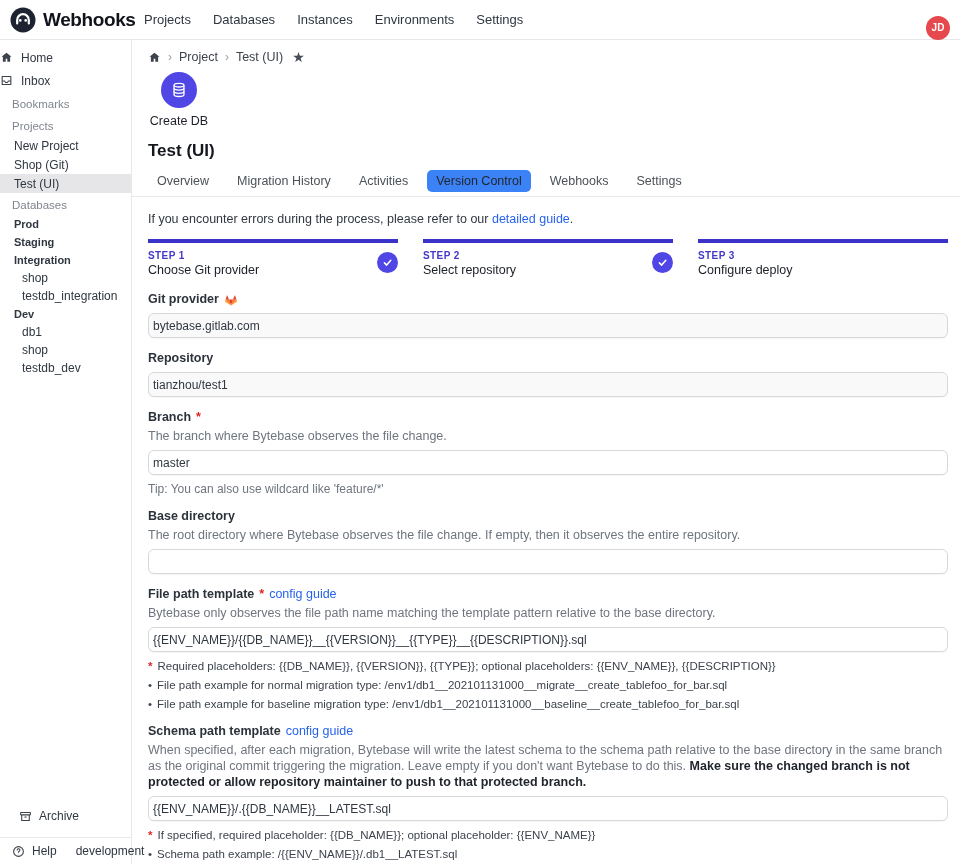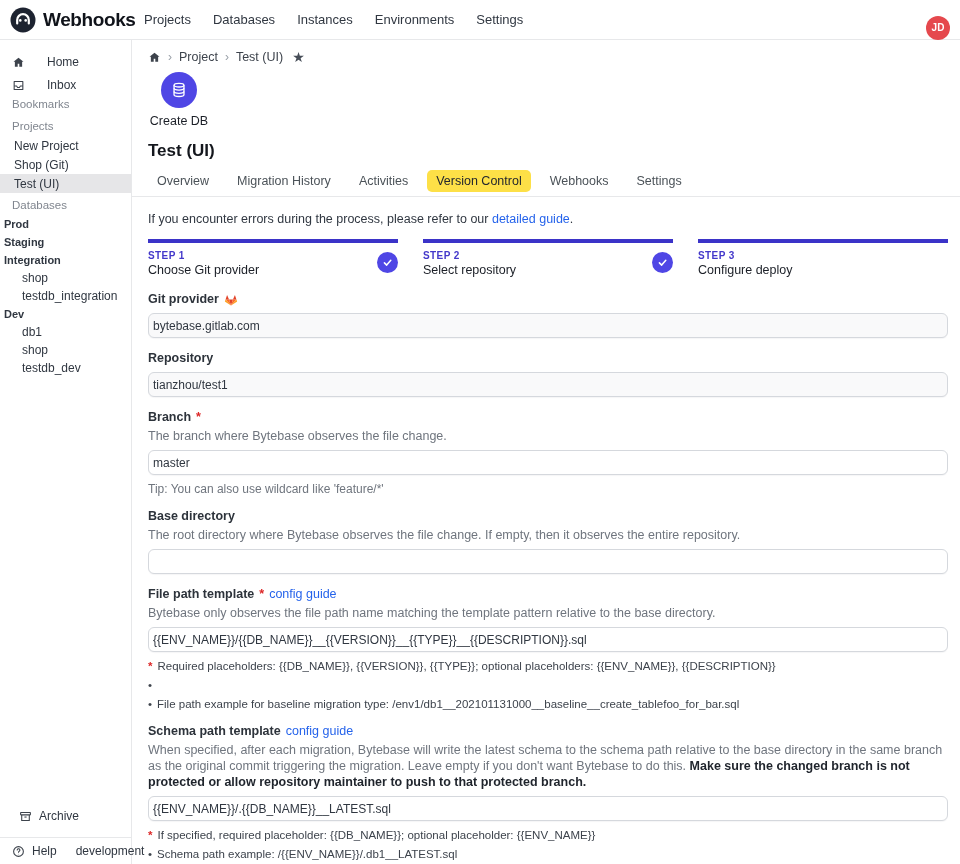--- a/index.html
+++ b/index.html
@@ -19,27 +19,27 @@
 .brand-text{font-size:19px;font-weight:800;letter-spacing:-0.4px;color:#10131a;}
 .nav-links{display:flex;gap:22px;margin-left:10px;}
 .nav-link{font-size:13px;color:#303741;cursor:pointer;white-space:nowrap;}
 .nav-spacer{flex:1}
 .avatar{width:24px;height:24px;border-radius:50%;background:var(--avatar);color:#fff;font-size:10px;font-weight:700;display:flex;align-items:center;justify-content:center;cursor:pointer;margin-top:16px;}
 
 
 .shell{flex:1;display:flex;min-height:0;}
 .sidebar{width:132px;flex:none;border-right:1px solid var(--border);display:flex;flex-direction:column;padding-top:6px;font-size:12px;color:#303741;}
 .side-list{flex:1;overflow:hidden;}
-.side-nav{display:flex;align-items:flex-end;gap:22px;height:23px;padding-left:12px;cursor:pointer;}
+.side-nav{display:flex;align-items:center;gap:8px;height:23px;cursor:pointer;}
 .sicon{width:13px;height:13px;color:#3d434c;display:inline-flex;flex:none;}
 .sicon svg{width:13px;height:13px;}
 .side-section{height:20px;display:flex;align-items:center;padding-left:12px;color:#80868f;font-size:11.5px;margin-top:2px;}
 .side-link{height:19px;display:flex;align-items:center;padding-left:14px;cursor:pointer;}
 .side-link.selected{background:#e6e6e8;}
-.side-env{height:18px;display:flex;align-items:center;padding-left:4px;font-weight:700;font-size:11px;cursor:pointer;}
+.side-env{height:18px;display:flex;align-items:center;padding-left:14px;font-weight:700;font-size:11px;cursor:pointer;}
 .side-db{height:18px;display:flex;align-items:center;padding-left:22px;cursor:pointer;}
 .side-bottom{flex:none;}
 .archive-row{display:flex;align-items:center;gap:7px;height:26px;padding-left:19px;cursor:pointer;margin-bottom:8px;}
 .help-bar{border-top:1px solid var(--border);height:27px;display:flex;align-items:center;gap:7px;padding-left:12px;}
 .help-label{cursor:pointer}
 .dev-tag{margin-left:12px;color:#303741;}
 
 
 .main{flex:1;min-width:0;display:flex;flex-direction:column;padding:0 12px 0 16px;overflow:hidden;}
 .breadcrumb{margin-top:10px;display:flex;align-items:center;gap:7px;font-size:12.5px;color:#3d434c;}
@@ -51,21 +51,21 @@
 
 .quick-actions{margin-top:8px;display:flex;gap:14px;}
 .qa{display:flex;flex-direction:column;align-items:center;gap:6px;min-width:62px;cursor:pointer;}
 .qa-circle{width:36px;height:36px;border-radius:50%;background:var(--accent);display:flex;align-items:center;justify-content:center;}
 .qa-circle svg{width:18px;height:18px}
 .qa-label{font-size:12.5px;color:#1b1f27;}
 
 .page-title{margin-top:13px;font-size:17px;font-weight:700;color:#14171d;}
 .tabs{margin:9px -12px 0 -16px;padding:0 12px 4px 16px;border-bottom:1px solid var(--border);display:flex;gap:10px;}
 .tab{font-size:12.5px;color:#4b5258;padding:4px 9px;border-radius:5px;cursor:pointer;white-space:nowrap;}
-.tab.active{background:#fde047;color:#23272e;}
+.tab.active{background:#3b82f6;color:#23272e;}
 
 .content{flex:1;overflow:hidden;padding-top:15px;}
 .intro{font-size:12.5px;color:#303741;}
 .link{color:var(--link);cursor:pointer;}
 
 .steps{margin-top:13px;display:grid;grid-template-columns:1fr 1fr 1fr;gap:25px;}
 .step{position:relative;border-top:4px solid var(--step-bar);padding-top:7px;}
 .step-label{font-size:10px;font-weight:700;letter-spacing:0.4px;color:var(--step-label);}
 .step-title{margin-top:2px;font-size:12.5px;font-weight:500;color:#1b1f27;}
 .step-check{position:absolute;right:0;top:9px;width:21px;height:21px;border-radius:50%;background:var(--accent);display:flex;align-items:center;justify-content:center;}
@@ -299,20 +299,21 @@
             </div>
             <div class="helper">Bytebase only observes the file path name matching the template pattern relative to the base directory.</div>
             <input class="input" value="{{ENV_NAME}}/{{DB_NAME}}__{{VERSION}}__{{TYPE}}__{{DESCRIPTION}}.sql" style="">
             <div class="notes" id="file-path-notes">
                 <div class="note">
                   <span class="marker req">*</span>
                   <span>Required placeholders: {{DB_NAME}}, {{VERSION}}, {{TYPE}}; optional placeholders: {{ENV_NAME}}, {{DESCRIPTION}}</span>
                 </div>
                 <div class="note">
                   <span class="marker">•</span>
+                  <span>File path example for normal migration type: /env1/db1__202101131000__migrate__create_tablefoo_for_bar.sql</span>
                 </div>
                 <div class="note">
                   <span class="marker">•</span>
                   <span>File path example for baseline migration type: /env1/db1__202101131000__baseline__create_tablefoo_for_bar.sql</span>
                 </div>
               </div>
           </div>
 
           <div class="field">
             <div class="label">

